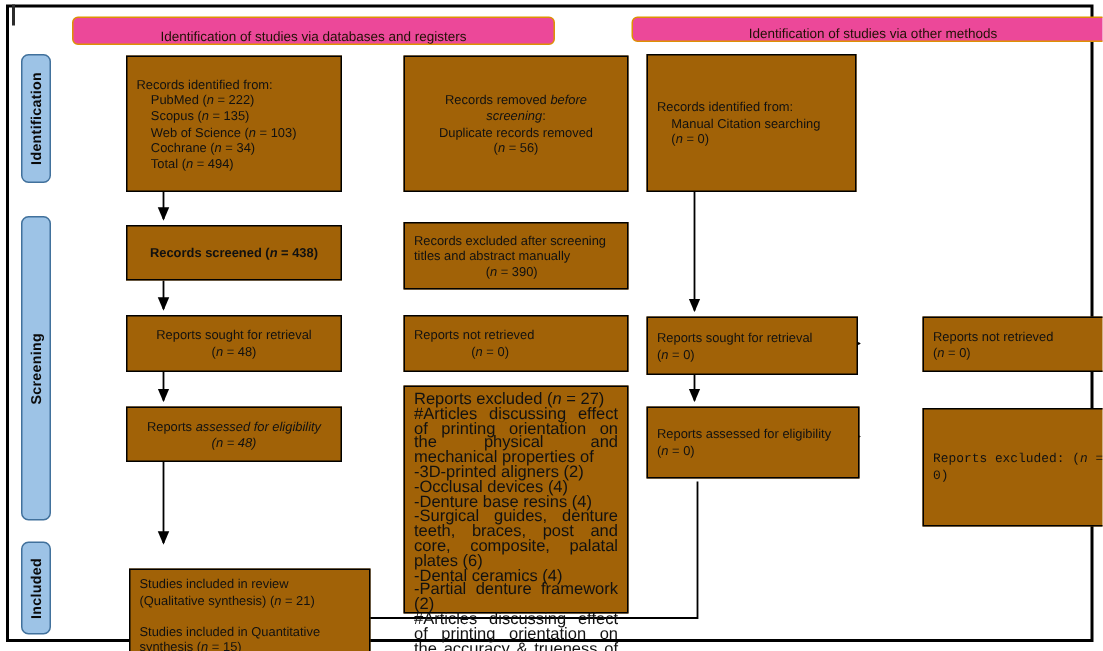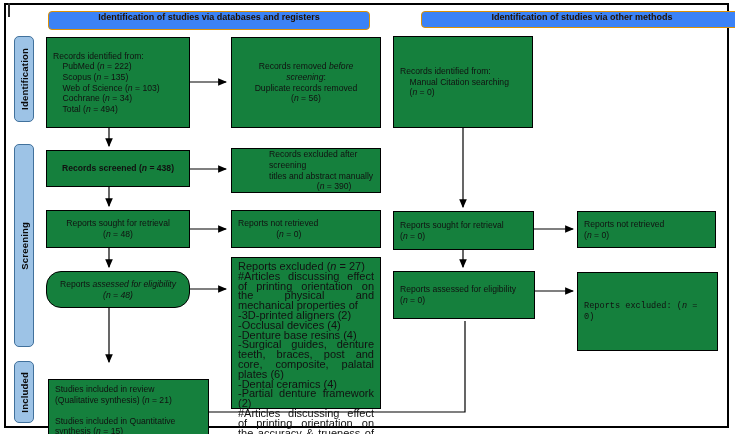--- a/index.html
+++ b/index.html
@@ -8,35 +8,35 @@
     font-family:"Liberation Sans","DejaVu Sans",sans-serif;color:#111;
   }
   .frame{
     position:absolute;left:4px;top:3px;width:725px;height:425px;
     border:2px solid #000;box-sizing:border-box;background:#fff;
   }
   .cursor-mark{
     position:absolute;left:8px;top:3px;width:2px;height:14px;background:#2b2b2b;
   }
   .banner{
-    position:absolute;background:#3b82f6;border:1px solid #DD9104;border-radius:4px;
-    display:flex;align-items:flex-start;justify-content:center;
-    font-weight:bold;font-size:9px;color:#201104;box-sizing:border-box;
+    position:absolute;background:#ec4899;border:1px solid #DD9104;border-radius:4px;
+    display:flex;align-items:flex-end;justify-content:center;
+    font-weight:normal;font-size:9px;color:#201104;box-sizing:border-box;
   }
   .stage{
     position:absolute;background:#9DC3E6;border:1px solid #41719C;border-radius:5px;
     display:flex;align-items:center;justify-content:center;box-sizing:border-box;
   }
   .stage span{
     writing-mode:vertical-rl;transform:rotate(180deg);
     font-weight:bold;font-size:9.5px;color:#0a0a0a;letter-spacing:.2px;
   }
   .box{
-    position:absolute;background:#15803d;border:1.4px solid #000;box-sizing:border-box;
-    display:flex;align-items:center;font-size:8.6px;line-height:10.6px;
+    position:absolute;background:#a16207;border:1.4px solid #000;box-sizing:border-box;
+    display:flex;align-items:center;font-size:8.6px;line-height:10.6px;margin-left:38px;
   }
   .box .txt{white-space:pre-wrap;width:100%;padding:3px 6px;}
   .box.center{text-align:center;}
   .box.top{align-items:flex-start;}
   .box.small .txt{font-size:11px;line-height:9.8px;padding:4px 6px;text-align:justify;}
   svg.arrows{position:absolute;left:0;top:0;pointer-events:none;}
 </style>
 </head>
 <body>
 
@@ -92,34 +92,34 @@
     Total (<i>n</i> = 494)</div>
 </div>
 <div class="box center" style="left:231px;top:37px;width:150px;height:91px;align-items:center;">
   <div class="txt">Records removed <i>before screening</i>:
 Duplicate records removed
 (<i>n</i> = 56)</div>
 </div>
 <div class="box center" style="left:46px;top:150px;width:144px;height:37px;font-weight:bold;">
   <div class="txt">Records screened (<i>n</i> = 438)</div>
 </div>
-<div class="box" style="left:231px;top:148px;width:150px;height:45px;padding-left:31px;">
+<div class="box" style="left:231px;top:148px;width:150px;height:45px;">
   <div class="txt">Records excluded after screening
 titles and abstract manually
                     (<i>n</i> = 390)</div>
 </div>
 <div class="box center" style="left:46px;top:210px;width:144px;height:38px;">
   <div class="txt">Reports sought for retrieval
 (<i>n</i> = 48)</div>
 </div>
 <div class="box" style="left:231px;top:210px;width:150px;height:38px;">
   <div class="txt">Reports not retrieved
                 (<i>n</i> = 0)</div>
 </div>
-<div class="box center" style="left:46px;top:271px;width:144px;height:37px;border-radius:15px;">
+<div class="box center" style="left:46px;top:271px;width:144px;height:37px;">
   <div class="txt">Reports <i>assessed for eligibility</i>
 <i>(n = 48)</i></div>
 </div>
 <div class="box top small" style="left:231px;top:257px;width:150px;height:152px;">
   <div class="txt">Reports excluded (<i>n</i> = 27)
 #Articles discussing effect of printing orientation on the physical and mechanical properties of
 -3D-printed aligners (2)
 -Occlusal devices (4)
 -Denture base resins (4)
 -Surgical guides, denture teeth, braces, post and core, composite, palatal plates (6)

